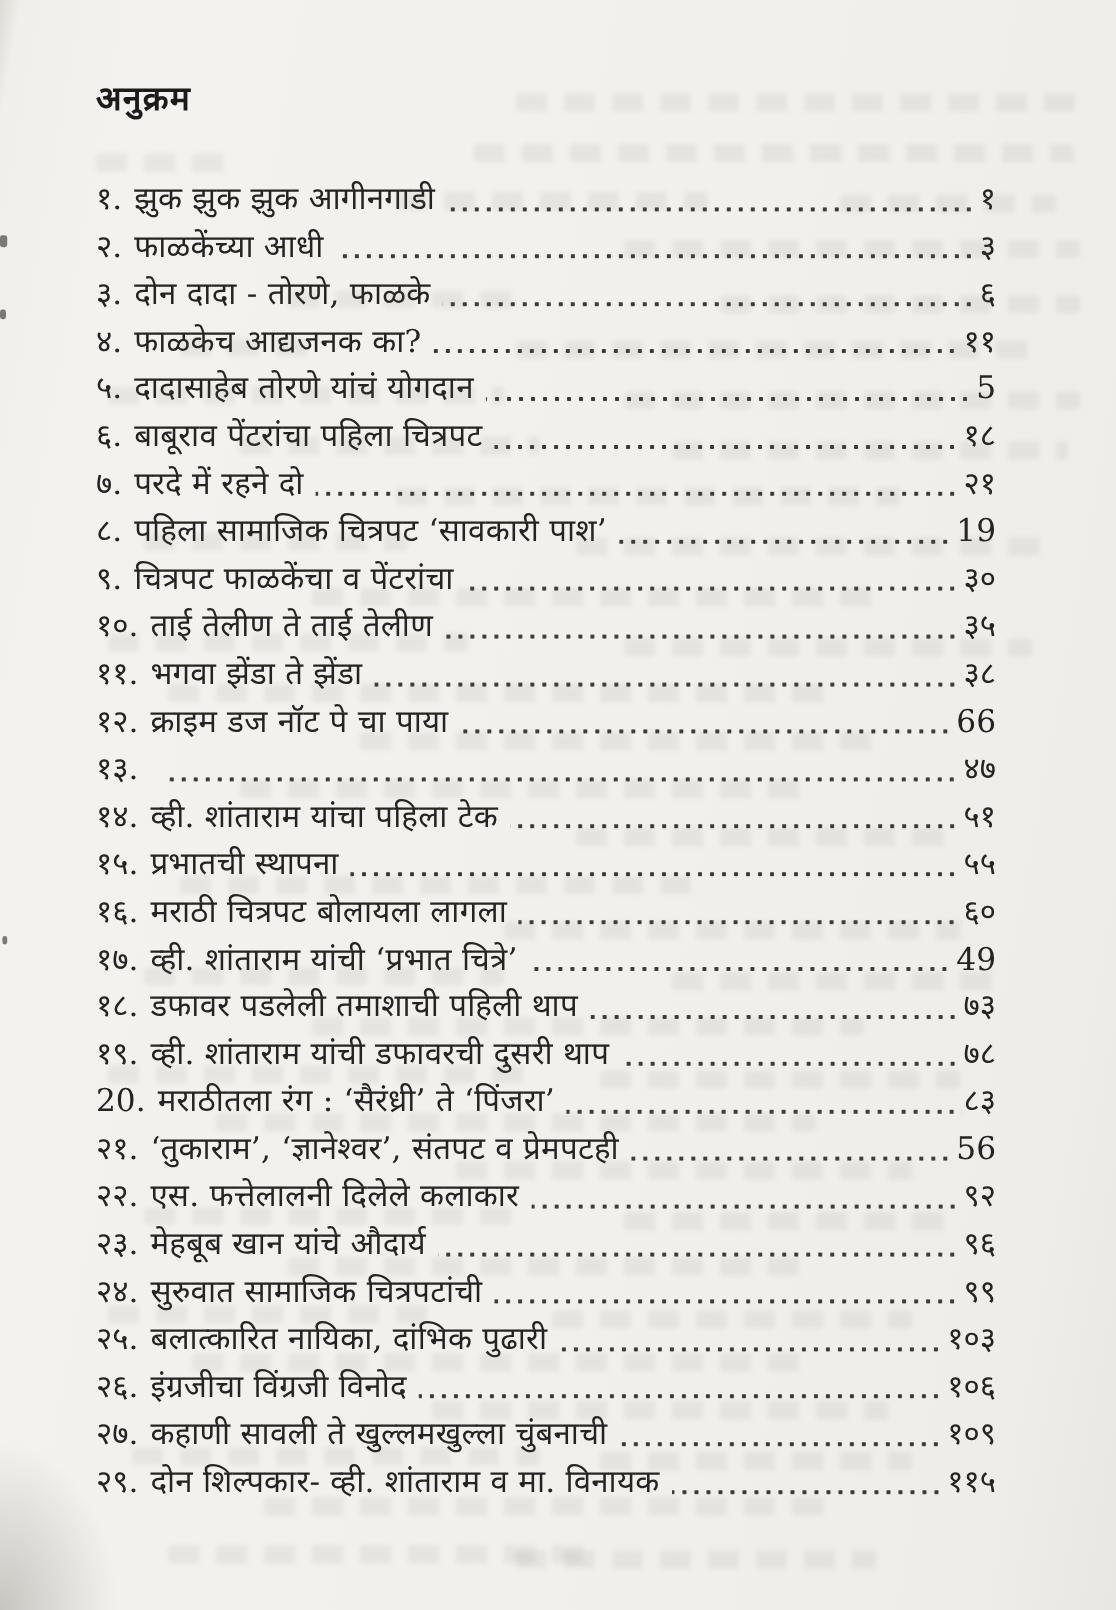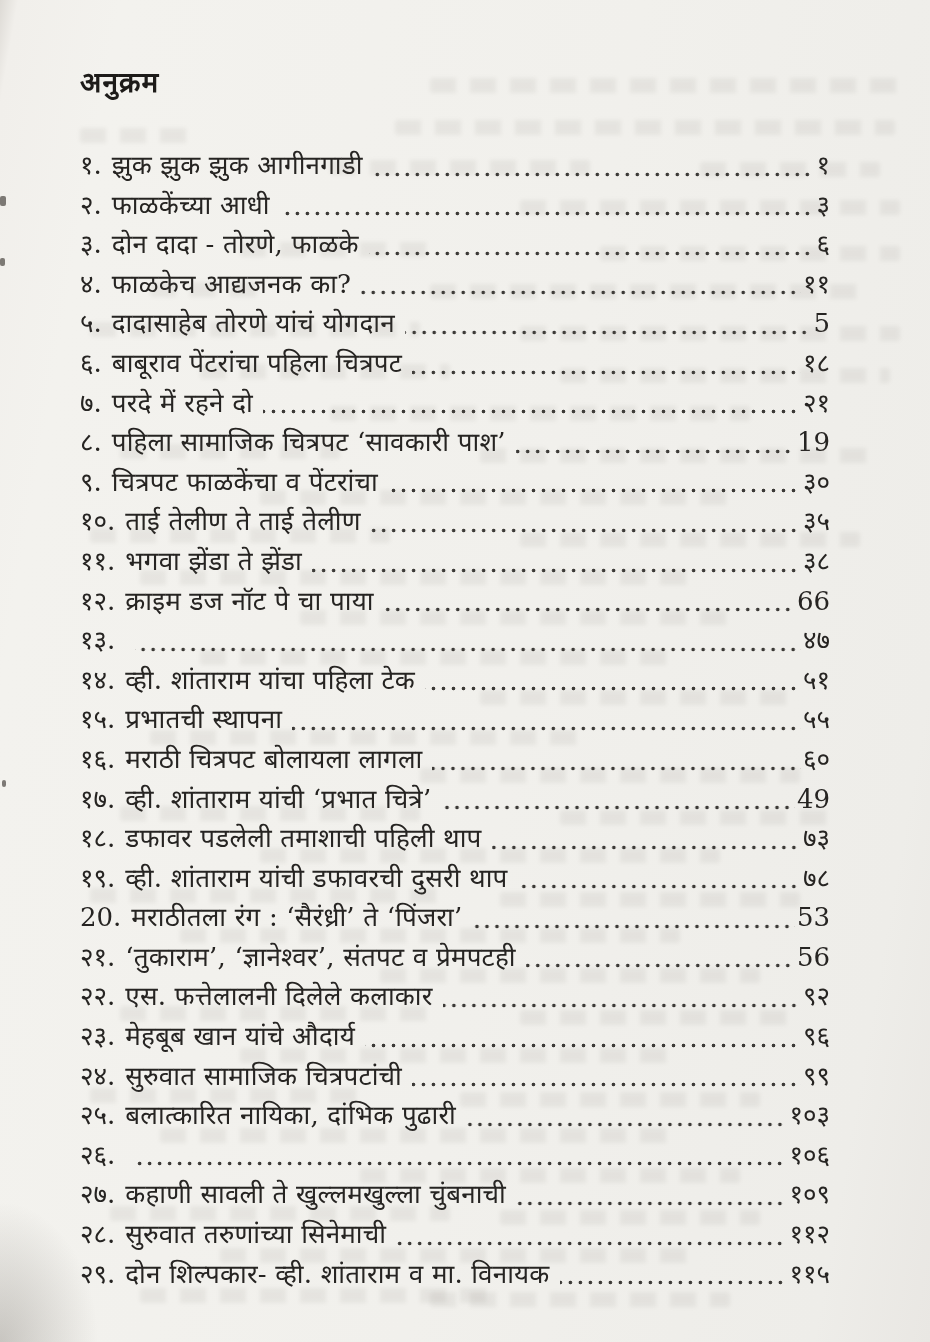--- a/index.html
+++ b/index.html
@@ -213,21 +213,21 @@
       <span class="toc-num">१९.</span>
       <span class="toc-title">व्ही. शांताराम यांची डफावरची दुसरी थाप</span>
       <span class="dots"></span>
       <span class="toc-page">७८</span>
     </div>
 
     <div class="toc-row">
       <span class="toc-num">20.</span>
       <span class="toc-title">मराठीतला रंग : ‘सैरंध्री’ ते ‘पिंजरा’</span>
       <span class="dots"></span>
-      <span class="toc-page">53</span>
+      <span class="toc-page">८३</span>
     </div>
 
     <div class="toc-row">
       <span class="toc-num">२१.</span>
       <span class="toc-title">‘तुकाराम’, ‘ज्ञानेश्वर’, संतपट व प्रेमपटही</span>
       <span class="dots"></span>
       <span class="toc-page">56</span>
     </div>
 
     <div class="toc-row">
@@ -253,37 +253,32 @@
 
     <div class="toc-row">
       <span class="toc-num">२५.</span>
       <span class="toc-title">बलात्कारित नायिका, दांभिक पुढारी</span>
       <span class="dots"></span>
       <span class="toc-page">१०३</span>
     </div>
 
     <div class="toc-row">
       <span class="toc-num">२६.</span>
+      <span class="toc-title">इंग्रजीचा विंग्रजी विनोद</span>
       <span class="dots"></span>
       <span class="toc-page">१०६</span>
     </div>
 
     <div class="toc-row">
       <span class="toc-num">२७.</span>
       <span class="toc-title">कहाणी सावली ते खुल्लमखुल्ला चुंबनाची</span>
       <span class="dots"></span>
       <span class="toc-page">१०९</span>
     </div>
 
-    <div class="toc-row">
-      <span class="toc-num">२८.</span>
-      <span class="toc-title">सुरुवात तरुणांच्या सिनेमाची</span>
-      <span class="dots"></span>
-      <span class="toc-page">११२</span>
-    </div>
 
     <div class="toc-row">
       <span class="toc-num">२९.</span>
       <span class="toc-title">दोन शिल्पकार- व्ही. शांताराम व मा. विनायक</span>
       <span class="dots"></span>
       <span class="toc-page">११५</span>
     </div>
   </div>
 
 <div class="ghost" style="left: 430px; top: 78px; width: 470px;"></div>

